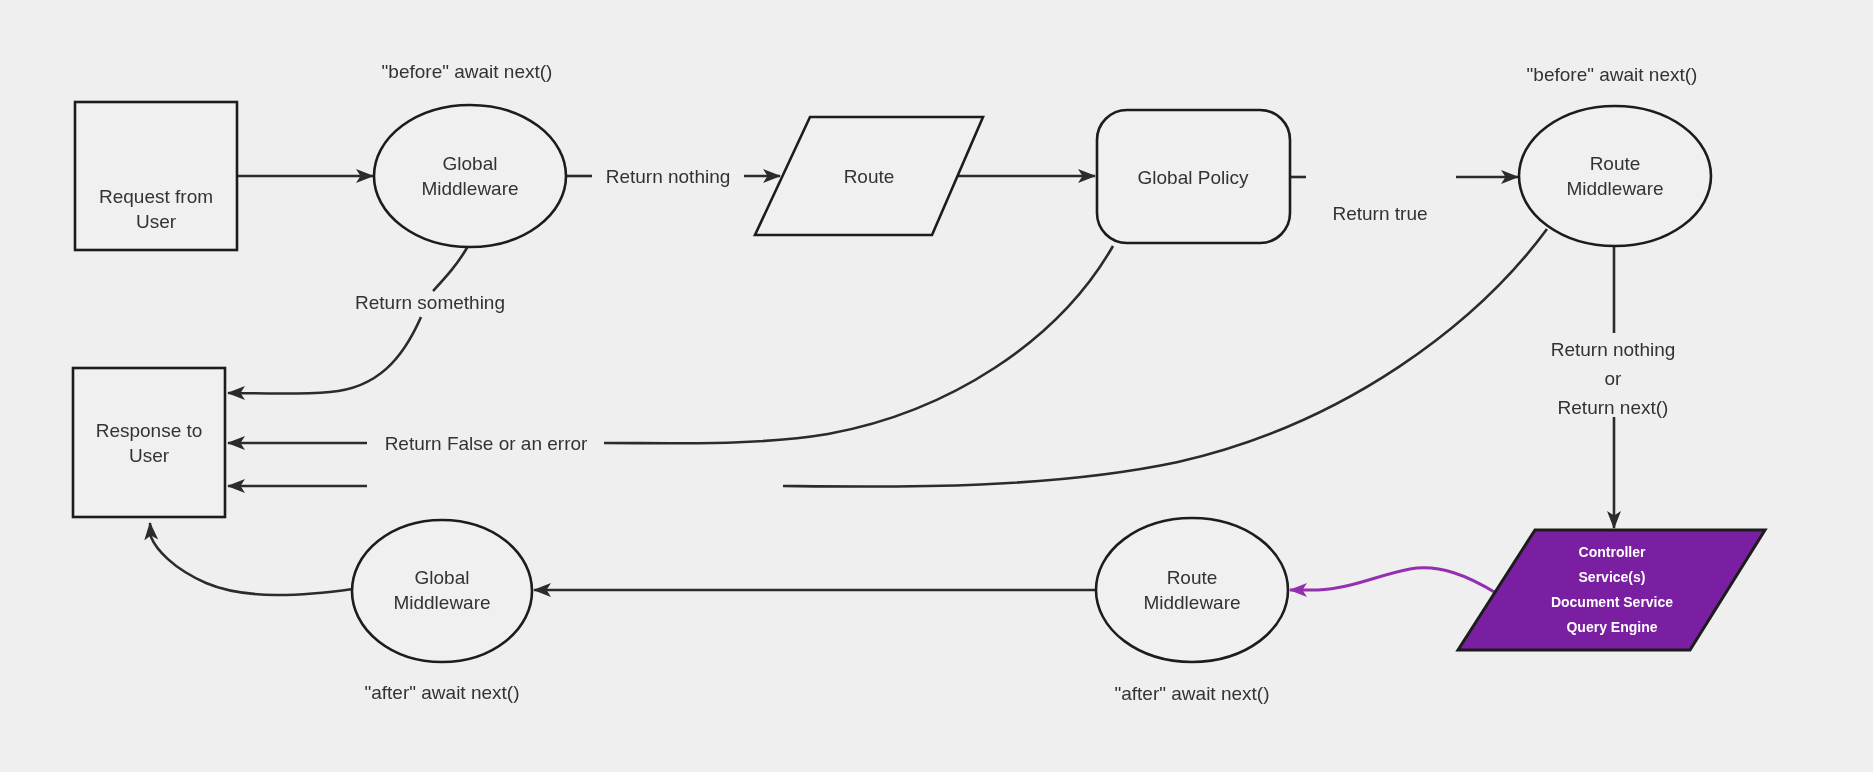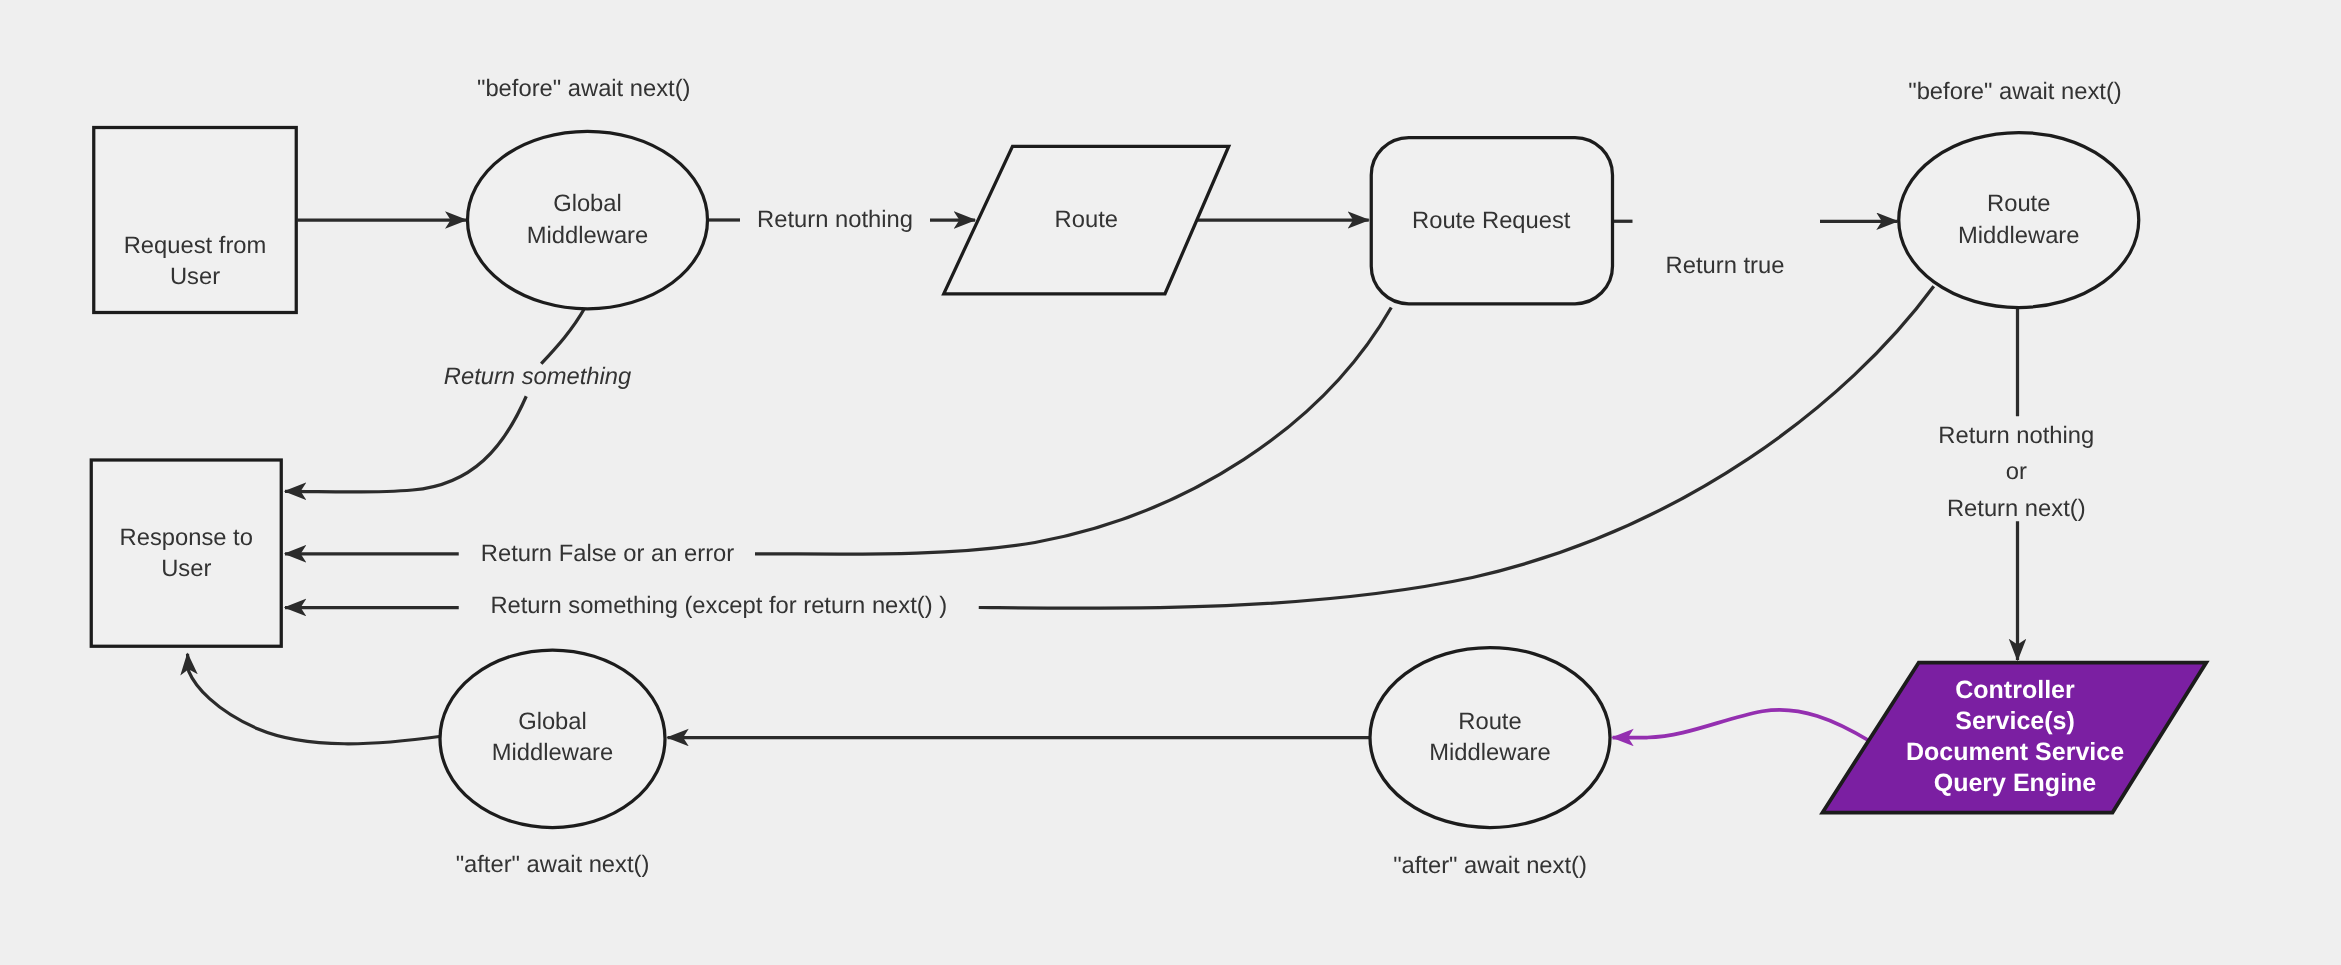--- a/index.html
+++ b/index.html
@@ -19,21 +19,21 @@
   .ah-fill{fill:var(--edge);}
   .ahp-fill{fill:var(--controller_arrow);}
   .lbl{
     position:absolute;transform:translate(-50%,-50%);
     font-size:19px;line-height:25px;color:var(--text);
     white-space:pre-line;text-align:center;
   }
   .lbl.oneline{white-space:pre;}
   .lbl.lh29{line-height:29px;}
   .lbl.controller{
-    color:var(--controller_text);font-weight:bold;font-size:20px;line-height:25px;
+    color:var(--controller_text);font-weight:bold;font-size:14px;line-height:25px;
   }
 </style>
 </head>
 <body>
 
 <div class="canvas">
 
   <svg width="1873" height="772" viewBox="0 0 1873 772">
     <defs>
       <marker id="ah" markerUnits="userSpaceOnUse" markerWidth="22" markerHeight="18" refX="17" refY="7" orient="auto">
@@ -71,40 +71,39 @@
     <polygon class="pshape" points="1535,530 1765,530 1690,650 1458,650"></polygon>
     <ellipse class="shape" cx="1192" cy="590" rx="96" ry="72"></ellipse>
     <ellipse class="shape" cx="442" cy="591" rx="90" ry="71"></ellipse>
   </svg>
 
   <div class="lbl" style="left:156px;top:176px;margin-top:33px;">Request from
 User</div>
   <div class="lbl" style="left:470px;top:176px;">Global
 Middleware</div>
   <div class="lbl" style="left:869px;top:176px;">Route</div>
-  <div class="lbl" style="left:1193px;top:177px;">Route Request</div>
+  <div class="lbl" style="left:1193px;top:177px;">Global Policy</div>
   <div class="lbl" style="left:1615px;top:176px;">Route
 Middleware</div>
   <div class="lbl" style="left:149px;top:443px;">Response to
 User</div>
   <div class="lbl controller" style="left:1612px;top:590px;">Controller
 Service(s)
 Document Service
 Query Engine</div>
   <div class="lbl" style="left:1192px;top:590px;">Route
 Middleware</div>
   <div class="lbl" style="left:442px;top:590px;">Global
 Middleware</div>
 
   <div class="lbl oneline" style="left:467px;top:71px;">"before" await next()</div>
   <div class="lbl oneline" style="left:668px;top:176px;">Return nothing</div>
   <div class="lbl oneline" style="left:1380px;top:177px;margin-top:36px;">Return true</div>
   <div class="lbl oneline" style="left:1612px;top:74px;">"before" await next()</div>
-  <div class="lbl oneline" style="left:430px;top:302px;font-style:italic;">Return something</div>
+  <div class="lbl oneline" style="left:430px;top:302px;">Return something</div>
   <div class="lbl oneline" style="left:486px;top:443px;">Return False or an error</div>
-  <div class="lbl oneline" style="left:575px;top:485px;">Return something (except for return next() )</div>
   <div class="lbl lh29" style="left:1613px;top:378px;">Return nothing
 or
 Return next()</div>
   <div class="lbl oneline" style="left:1192px;top:693px;">"after" await next()</div>
   <div class="lbl oneline" style="left:442px;top:692px;">"after" await next()</div>
 
 </div>
 
 </body></html>

